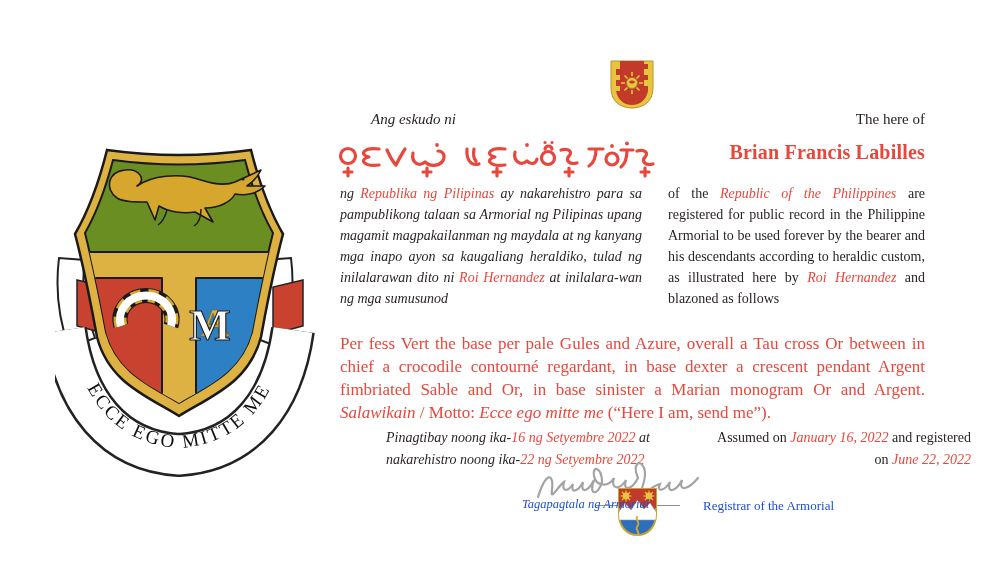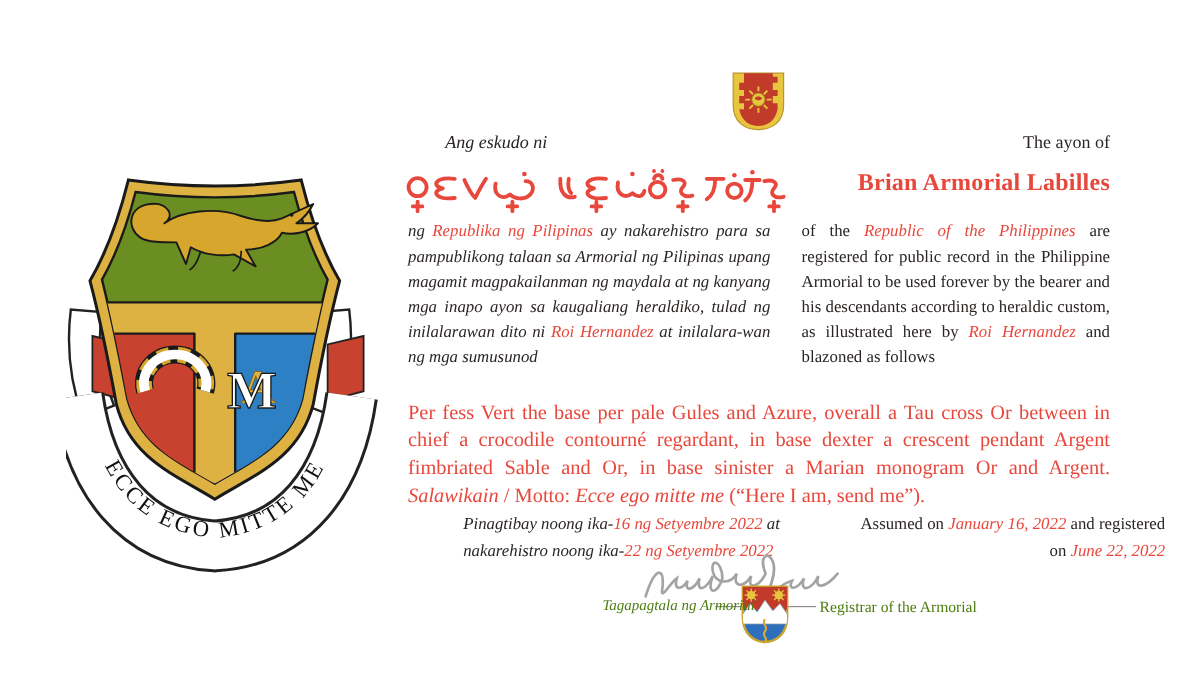--- a/index.html
+++ b/index.html
@@ -9,21 +9,21 @@
   .ital{font-style:italic;}
   .just{text-align:justify;}
   .rt{text-align:right;}
   .seg-red{color:#e8473c;font-style:italic;}
   .seg-i{font-style:italic;}
   .label{font-size:15px;}
   .armiger{font-size:20px;font-weight:bold;color:#e8473c;letter-spacing:.2px;}
   .para{font-size:14px;line-height:21px;}
   .blazon{font-size:17px;line-height:23px;color:#e8473c;}
   .dates{font-size:14px;line-height:22px;margin-left:46px;}
-  .footer-label{font-size:12.5px;color:#4d7c0f;}
+  .footer-label{font-size:12.5px;color:#1d4ed8;margin-left:20px;}
   .rule{height:1px;background:#8f8f8f;}
 </style>
 </head>
 <body>
 
 <div class="page">
 
   <svg class="abs" style="left:55px;top:140px;" width="270" height="350" viewBox="0 0 270 350">
     <defs>
       <clipPath id="innerClip">
@@ -122,23 +122,23 @@
       <circle cx="190" cy="6" r="1.9"></circle>
       <circle cx="208" cy="3.5" r="1.6"></circle>
         <circle cx="215" cy="3.5" r="1.6"></circle>
       <circle cx="275" cy="7" r="1.9"></circle>
       <circle cx="290" cy="4.5" r="1.9"></circle>
     </g>
   </svg>
 
   <div class="abs para ital just" style="left:340px;top:183px;width:302px;"><span>ng </span><span class="seg-red">Republika ng Pilipinas</span><span> ay nakarehistro para sa pampublikong talaan sa Armorial ng Pilipinas upang magamit magpakailanman ng maydala at ng kanyang mga inapo ayon sa kaugaliang heraldiko, tulad ng inilalarawan dito ni </span><span class="seg-red">Roi Hernandez</span><span> at inilalara-wan ng mga sumusunod</span></div>
 
-  <div class="abs label rt" style="left:660px;top:111px;width:265px;">The ayon of</div>
+  <div class="abs label rt" style="left:660px;top:111px;width:265px;">The here of</div>
 
-  <div class="abs armiger rt" style="left:660px;top:141px;width:265px;">Brian Armorial Labilles</div>
+  <div class="abs armiger rt" style="left:660px;top:141px;width:265px;">Brian Francis Labilles</div>
 
   <div class="abs para just" style="left:668px;top:183px;width:257px;"><span>of the </span><span class="seg-red">Republic of the Philippines</span><span> are registered for public record in the Philippine Armorial to be used forever by the bearer and his descendants according to heraldic custom, as illustrated here by </span><span class="seg-red">Roi Hernandez</span><span> and blazoned as follows</span></div>
 
   <div class="abs blazon just" style="left:340px;top:332px;width:585px;"><span>Per fess Vert the base per pale Gules and Azure, overall a Tau cross Or between in chief a crocodile contourné regardant, in base dexter a crescent pendant Argent fimbriated Sable and Or, in base sinister a Marian monogram Or and Argent. </span><span class="seg-i">Salawikain</span><span> / Motto: </span><span class="seg-i">Ecce ego mitte me</span><span> (“Here I am, send me”).</span></div>
 
   <div class="abs dates ital" style="left:340px;top:427px;width:302px;"><span>Pinagtibay noong ika-</span><span class="seg-red">16 ng Setyembre 2022</span><span> at nakarehistro noong ika-</span><span class="seg-red">22 ng Setyembre 2022</span></div>
 
   <div class="abs dates rt" style="left:655px;top:427px;width:270px;"><span>Assumed on </span><span class="seg-red">January 16, 2022</span><span> and registered on </span><span class="seg-red">June 22, 2022</span></div>
 
   <div class="abs rule" style="left:596px;top:505px;width:84px;"></div>

